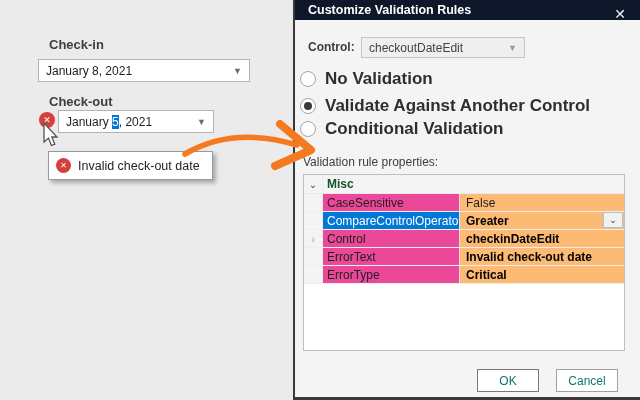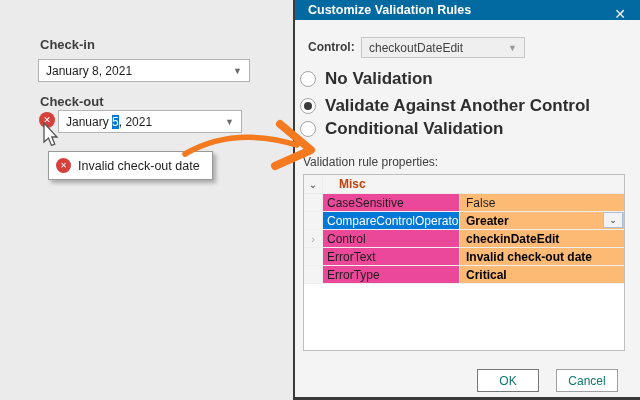--- a/index.html
+++ b/index.html
@@ -1,41 +1,41 @@
 <!DOCTYPE html>
 <html><head>
 <meta charset="utf-8">
 <style>
   * { margin:0; padding:0; box-sizing:border-box; }
   html,body { width:640px; height:400px; overflow:hidden; }
   body { font-family:"Liberation Sans","DejaVu Sans",sans-serif; font-size:12px; color:#1e1e1e; }
   #stage { position:relative; width:640px; height:400px; background:#ebebeb; }
 
   
-  .panel-label { position:absolute; font-weight:bold; font-size:13px; color:#3d3d3d; }
+  .panel-label { position:absolute; font-weight:bold; font-size:13px; color:#3d3d3d;margin-left:9px; }
   .date-edit { position:absolute; height:23px; background:#fff; border:1px solid #b3b3b3;
                display:flex; align-items:center; padding-left:7px; }
   .date-edit .arrow { position:absolute; right:7px; top:50%; transform:translateY(-50%);
                       font-size:9px; color:#6b6b6b; }
   .sel { background:#0078d7; color:#fff; }
 
   .err-icon { border-radius:50%; background:#d6403c; color:#fff; display:flex;
               align-items:center; justify-content:center; font-weight:bold; }
   .err-icon.big { position:absolute; left:39px; top:112px; width:16px; height:16px; font-size:9px; }
 
   .tooltip { position:absolute; left:48px; top:151px; height:29px; background:#fff;
              border:1px solid #9a9a9a; box-shadow:3px 3px 4px rgba(0,0,0,0.28);
              display:flex; align-items:center; gap:7px; padding:0 12px 0 7px; }
   .tooltip .err-icon { width:15px; height:15px; font-size:8px; flex:0 0 15px; }
   .tooltip span.txt { font-size:12.5px; color:#1e1e1e; white-space:nowrap; }
 
   
   .dialog { position:absolute; left:293px; top:0; width:347px; height:400px;
             background:#f4f4f4; border-left:2px solid #3a3a3a; border-bottom:3px solid #3a3a3a; }
-  .titlebar { position:absolute; left:0; top:0; right:0; height:20px; background:#0369a1;
+  .titlebar { position:absolute; left:0; top:0; right:0; height:20px; background:#0f172a;
               display:flex; align-items:center; padding-left:13px; }
   .titlebar .t { color:#fff; font-weight:bold; font-size:12.5px; }
   .close-btn { position:absolute; right:10px; top:4px; width:20px; height:20px; color:#f2f2f2;
                font-size:14px; display:flex; align-items:center; justify-content:center; cursor:default; }
 
   .ctl-label { position:absolute; left:13px; top:40px; font-weight:bold; color:#3d3d3d; }
   .combo-disabled { position:absolute; left:66px; top:37px; width:164px; height:21px;
                     background:#efefef; border:1px solid #c6c6c6; color:#424242;
                     display:flex; align-items:center; padding-left:7px; }
   .combo-disabled .arrow { position:absolute; right:7px; top:50%; transform:translateY(-50%);
@@ -56,21 +56,21 @@
   .grow.cat { height:19px; background:#f4f4f4; border-bottom:1px solid #e9e9e9; }
   .gut { flex:0 0 19px; background:#f4f4f4; display:flex; align-items:center; justify-content:center;
          font-size:10px; color:#4a4a4a; border-right:1px solid #ececec; }
   .gut .exp { color:#a8a8a8; font-size:11px; }
   .name { flex:0 0 137px; background:#ec4899; display:flex; align-items:center; padding-left:4px;
           border-right:1px solid #e4e4e4; white-space:nowrap; overflow:hidden; }
   .grow.selrow .name { background:#0078d7; color:#fff; }
   .val { flex:1; background:#fdba74; display:flex; align-items:center; padding-left:6px;
          position:relative; white-space:nowrap; }
   .val.b { font-weight:bold; color:#000; }
-  .grow.cat .name, .grow.cat .val { background:#f4f4f4; border-right:none; font-weight:bold; color:#c2410c;margin-left:12px; }
+  .grow.cat .name, .grow.cat .val { background:#f4f4f4; border-right:none; font-weight:bold; color:#14532d; }
   .dd-btn { position:absolute; right:1px; top:0; width:20px; height:16px; background:#f2f2f2;
             border:1px solid #a9c2d9; display:flex; align-items:center; justify-content:center;
             font-size:9px; color:#5a5a5a; }
 
   .btn { position:absolute; top:369px; width:62px; height:23px; background:#fff;
          display:flex; align-items:center; justify-content:center; color:#0f766e; cursor:default; }
   .btn.ok { left:182px; border:1px solid #777; }
   .btn.cancel { left:261px; border:1px solid #a0a0a0; }
 
   .overlay { position:absolute; pointer-events:none; }
@@ -84,21 +84,21 @@
 
   <div class="date-edit" style="left:38px; top:59px; width:212px;">
     <span>January 8, 2021</span>
     <span class="arrow">▼</span>
   </div>
 
   <div class="panel-label" style="left:40px; top:94px;">Check-out</div>
 
   <div class="err-icon big">✕</div>
 
-  <div class="date-edit" style="left:58px; top:110px; width:184px;text-align:center;">
+  <div class="date-edit" style="left:58px; top:110px; width:156px;text-align:center;">
     <span><span>January </span><span class="sel">5</span><span>, 2021</span></span>
     <span class="arrow">▼</span>
   </div>
 
   <svg class="overlay" style="left:42px; top:122px;" width="22" height="28" viewBox="0 0 22 28">
     <polygon points="2,1 2,20 6.5,16 9.5,23.5 12.8,22.2 9.8,15 15,15" fill="#ffffff" stroke="#555555" stroke-width="1.3"></polygon>
   </svg>
 
   <div class="tooltip">
     <span class="err-icon">✕</span>

